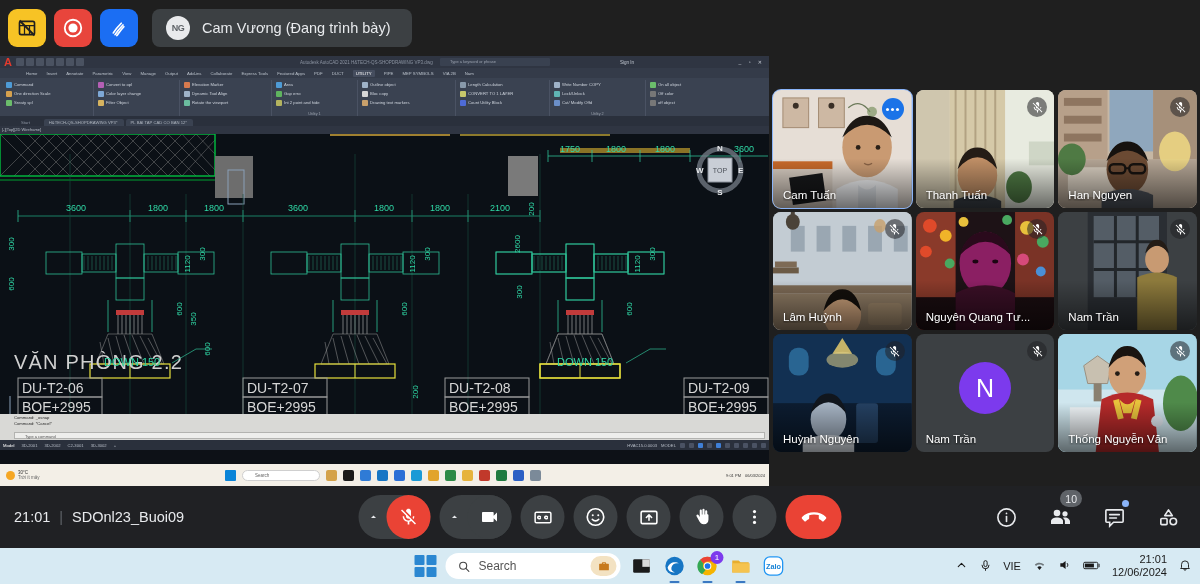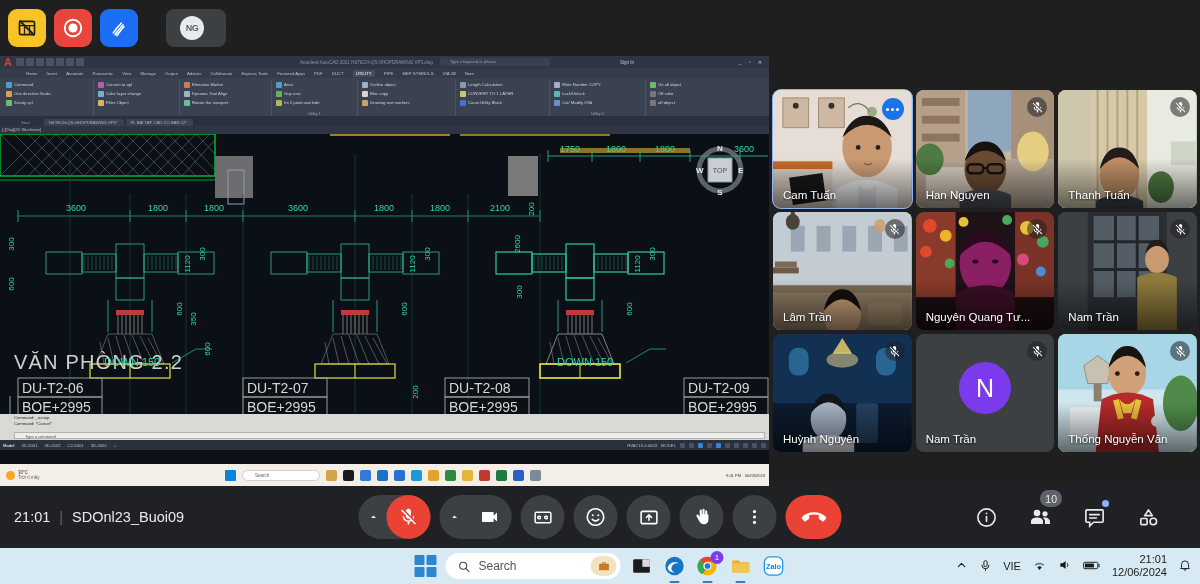--- a/index.html
+++ b/index.html
@@ -18,21 +18,21 @@
   }
   .tb-icon {
     width: 38px; height: 38px; border-radius: 9px;
     display: flex; align-items: center; justify-content: center; flex: none;
   }
   .tb-yellow { background: #f7c325; }
   .tb-red    { background: #e8453c; }
   .tb-blue   { background: #1b6ef3; }
   .present-pill {
     height: 38px; background: #3c4043; border-radius: 8px;
-    display: flex; align-items: center; gap: 12px; padding: 0 22px 0 14px; margin-left: 20px;
+    display: flex; align-items: center; gap: 12px; padding: 0 22px 0 14px; margin-left: 6px;
   }
   .pres-avatar {
     width: 24px; height: 24px; border-radius: 50%; background: #e9eaec; color: #5f6368;
     font-size: 9px; font-weight: bold; display: flex; align-items: center; justify-content: center;
     letter-spacing: -0.5px;
   }
   .pres-title { color: #e8eaed; font-size: 14.5px; font-weight: 500; }
 
   
   .share {
@@ -161,21 +161,21 @@
   .ctrls { position: absolute; left: 50%; transform: translateX(-50%); display: flex; align-items: center; gap: 9px; }
   .cbtn {
     width: 44px; height: 44px; border-radius: 50%; background: #3c4043;
     display: flex; align-items: center; justify-content: center; border: none; cursor: pointer;
   }
   .cbtn.red { background: #ea4335; }
   .split { display: flex; align-items: center; background: #3c4043; border-radius: 26px; height: 44px; padding-left: 2px; }
   .split .caret { width: 26px; display: flex; align-items: center; justify-content: center; }
   .split .cbtn { margin: 0; }
   .endcall { width: 56px; height: 44px; border-radius: 24px; background: #ea4335; display: flex; align-items: center; justify-content: center; cursor: pointer; }
-  .right-ctrls { position: absolute; right: 32px; display: flex; align-items: flex-start; gap: 14px; text-decoration: underline; }
+  .right-ctrls { position: absolute; right: 12px; display: flex; align-items: flex-start; gap: 14px; text-decoration: underline; }
   .ricon { width: 40px; height: 40px; border-radius: 50%; display: flex; align-items: center; justify-content: center; position: relative; cursor: pointer; }
   .count-badge {
     position: absolute; top: -7px; right: -2px; min-width: 20px; height: 17px; border-radius: 9px;
     background: #5f6368; color: #e8eaed; font-size: 10.5px; display: flex; align-items: center;
     justify-content: center; padding: 0 5px;
   }
   .blue-dot { position: absolute; top: 3px; right: 5px; width: 7px; height: 7px; border-radius: 50%; background: #8ab4f8; }
 
   
   .wintask {
@@ -213,20 +213,21 @@
         <circle cx="12" cy="12" r="5" fill="#fff"></circle>
       </svg>
     </div>
     <div class="tb-icon tb-blue">
       <svg width="21" height="21" viewBox="0 0 24 24">
         <path d="M5 17c3-5 6-8 9-11M7 19c3-5 6-8 9-11M9 20c3-4 5-7 8-10" stroke="#fff" stroke-width="2" fill="none" stroke-linecap="round"></path>
       </svg>
     </div>
     <div class="present-pill">
       <div class="pres-avatar">NG</div>
+      <div class="pres-title">Cam Vương (Đang trình bày)</div>
     </div>
   </div>
 
   <div class="share">
 
     <div class="cad-title">
       <span class="cad-a">A</span>
       <span class="qa-ico"></span>
       <span class="qa-ico"></span>
       <span class="qa-ico"></span>
@@ -654,20 +655,48 @@
       <div class="present-badge">
         <i></i>
           <i></i>
           <i></i>
       </div>
       <div class="tile-name">Cam Tuấn</div>
     </div>
 
     <div class="tile">
       <svg class="bgimg" viewBox="0 0 140 120" preserveAspectRatio="xMidYMid slice">
+        <rect width="140" height="120" fill="#dfd7c4"></rect>
+        <rect x="0" y="0" width="34" height="120" fill="#cfc6ae"></rect>
+        <rect x="34" y="0" width="56" height="120" fill="#d5c9a8"></rect>
+        <g stroke="#b2a282" stroke-width="2">
+          <line x1="40" y1="0" x2="40" y2="120"></line>
+            <line x1="50" y1="0" x2="50" y2="120"></line>
+          <line x1="60" y1="0" x2="60" y2="120"></line>
+            <line x1="70" y1="0" x2="70" y2="120"></line>
+          <line x1="80" y1="0" x2="80" y2="120"></line>
+        </g>
+        <rect x="90" y="0" width="50" height="120" fill="#e8ebe0"></rect>
+        <rect x="114" y="52" width="26" height="24" fill="#cfd6c6"></rect>
+        <ellipse cx="104" cy="98" rx="13" ry="16" fill="#4f7a44"></ellipse>
+        <ellipse cx="62" cy="86" rx="20" ry="24" fill="#c08f66"></ellipse>
+        <path d="M42 80 q20 -24 40 0 q-5 -22 -20 -22 q-15 0 -20 22z" fill="#241c16"></path>
+        <path d="M38 112 q24 -12 48 0 l0 8 -48 0z" fill="#3a4047"></path>
+      </svg>
+      <div class="vig"></div>
+      <div class="mic-muted">
+        <svg width="13" height="13" viewBox="0 0 24 24" fill="#fff">
+            <path d="M19 11h-1.7c0 .74-.16 1.43-.43 2.05l1.23 1.23c.56-.98.9-2.09.9-3.28zM15 11.16V5c0-1.66-1.34-3-3-3S9 3.34 9 5v.18l6 5.98zM4.27 3L3 4.27l6 6V11c0 1.66 1.33 3 3 3 .22 0 .44-.03.65-.08l1.66 1.66c-.71.33-1.5.52-2.31.52-2.76 0-5.3-2.1-5.3-5.1H5c0 3.41 2.72 6.23 6 6.72V21h2v-3.28c.91-.13 1.77-.45 2.54-.9L19.73 21 21 19.73 4.27 3z"></path>
+          </svg>
+      </div>
+      <div class="tile-name">Thanh Tuấn</div>
+    </div>
+
+    <div class="tile">
+      <svg class="bgimg" viewBox="0 0 140 120" preserveAspectRatio="xMidYMid slice">
         <rect width="140" height="120" fill="#c6b7a4"></rect>
         <rect x="52" y="0" width="44" height="62" fill="#8fa7bd"></rect>
         <rect x="0" y="0" width="50" height="70" fill="#b7a08a"></rect>
         <rect x="6" y="8" width="38" height="8" fill="#8e7560"></rect>
           <rect x="6" y="26" width="38" height="8" fill="#8e7560"></rect>
         <rect x="6" y="44" width="38" height="8" fill="#8e7560"></rect>
         <rect x="96" y="0" width="44" height="70" fill="#a6907a"></rect>
         <rect x="0" y="70" width="140" height="50" fill="#b3a494"></rect>
         <rect x="10" y="78" width="46" height="30" rx="5" fill="#d6ccbe"></rect>
         <ellipse cx="118" cy="62" rx="16" ry="20" fill="#f0d982" opacity=".85"></ellipse>
@@ -683,48 +712,20 @@
       <div class="mic-muted">
         <svg width="13" height="13" viewBox="0 0 24 24" fill="#fff">
           <path d="M19 11h-1.7c0 .74-.16 1.43-.43 2.05l1.23 1.23c.56-.98.9-2.09.9-3.28zM15 11.16V5c0-1.66-1.34-3-3-3S9 3.34 9 5v.18l6 5.98zM4.27 3L3 4.27l6 6V11c0 1.66 1.33 3 3 3 .22 0 .44-.03.65-.08l1.66 1.66c-.71.33-1.5.52-2.31.52-2.76 0-5.3-2.1-5.3-5.1H5c0 3.41 2.72 6.23 6 6.72V21h2v-3.28c.91-.13 1.77-.45 2.54-.9L19.73 21 21 19.73 4.27 3z"></path>
         </svg>
       </div>
       <div class="tile-name">Han Nguyen</div>
     </div>
 
     <div class="tile">
       <svg class="bgimg" viewBox="0 0 140 120" preserveAspectRatio="xMidYMid slice">
-        <rect width="140" height="120" fill="#dfd7c4"></rect>
-        <rect x="0" y="0" width="34" height="120" fill="#cfc6ae"></rect>
-        <rect x="34" y="0" width="56" height="120" fill="#d5c9a8"></rect>
-        <g stroke="#b2a282" stroke-width="2">
-          <line x1="40" y1="0" x2="40" y2="120"></line>
-            <line x1="50" y1="0" x2="50" y2="120"></line>
-          <line x1="60" y1="0" x2="60" y2="120"></line>
-            <line x1="70" y1="0" x2="70" y2="120"></line>
-          <line x1="80" y1="0" x2="80" y2="120"></line>
-        </g>
-        <rect x="90" y="0" width="50" height="120" fill="#e8ebe0"></rect>
-        <rect x="114" y="52" width="26" height="24" fill="#cfd6c6"></rect>
-        <ellipse cx="104" cy="98" rx="13" ry="16" fill="#4f7a44"></ellipse>
-        <ellipse cx="62" cy="86" rx="20" ry="24" fill="#c08f66"></ellipse>
-        <path d="M42 80 q20 -24 40 0 q-5 -22 -20 -22 q-15 0 -20 22z" fill="#241c16"></path>
-        <path d="M38 112 q24 -12 48 0 l0 8 -48 0z" fill="#3a4047"></path>
-      </svg>
-      <div class="vig"></div>
-      <div class="mic-muted">
-        <svg width="13" height="13" viewBox="0 0 24 24" fill="#fff">
-            <path d="M19 11h-1.7c0 .74-.16 1.43-.43 2.05l1.23 1.23c.56-.98.9-2.09.9-3.28zM15 11.16V5c0-1.66-1.34-3-3-3S9 3.34 9 5v.18l6 5.98zM4.27 3L3 4.27l6 6V11c0 1.66 1.33 3 3 3 .22 0 .44-.03.65-.08l1.66 1.66c-.71.33-1.5.52-2.31.52-2.76 0-5.3-2.1-5.3-5.1H5c0 3.41 2.72 6.23 6 6.72V21h2v-3.28c.91-.13 1.77-.45 2.54-.9L19.73 21 21 19.73 4.27 3z"></path>
-          </svg>
-      </div>
-      <div class="tile-name">Thanh Tuấn</div>
-    </div>
-
-    <div class="tile">
-      <svg class="bgimg" viewBox="0 0 140 120" preserveAspectRatio="xMidYMid slice">
         <rect width="140" height="120" fill="#b9c2c9"></rect>
         <rect x="0" y="0" width="140" height="76" fill="#c3ccd3"></rect>
         <g fill="#9aa7b2">
           <rect x="18" y="14" width="14" height="26"></rect>
             <rect x="44" y="14" width="14" height="26"></rect>
           <rect x="70" y="14" width="14" height="26"></rect>
             <rect x="96" y="14" width="14" height="26"></rect>
           <rect x="122" y="14" width="14" height="26"></rect>
         </g>
         <rect x="0" y="74" width="140" height="8" fill="#7d6a55"></rect>
@@ -737,21 +738,21 @@
         <ellipse cx="70" cy="104" rx="19" ry="22" fill="#caa07a"></ellipse>
         <path d="M51 100 q19 -24 38 0 q-5 -22 -19 -22 q-14 0 -19 22z" fill="#14100c"></path>
         <rect x="96" y="92" width="34" height="22" rx="4" fill="#9a8468"></rect>
       </svg>
       <div class="vig"></div>
       <div class="mic-muted">
         <svg width="13" height="13" viewBox="0 0 24 24" fill="#fff">
             <path d="M19 11h-1.7c0 .74-.16 1.43-.43 2.05l1.23 1.23c.56-.98.9-2.09.9-3.28zM15 11.16V5c0-1.66-1.34-3-3-3S9 3.34 9 5v.18l6 5.98zM4.27 3L3 4.27l6 6V11c0 1.66 1.33 3 3 3 .22 0 .44-.03.65-.08l1.66 1.66c-.71.33-1.5.52-2.31.52-2.76 0-5.3-2.1-5.3-5.1H5c0 3.41 2.72 6.23 6 6.72V21h2v-3.28c.91-.13 1.77-.45 2.54-.9L19.73 21 21 19.73 4.27 3z"></path>
           </svg>
       </div>
-      <div class="tile-name">Lâm Trần</div>
+      <div class="tile-name">Lâm Huỳnh</div>
     </div>
 
     <div class="tile">
       <svg class="bgimg" viewBox="0 0 140 120" preserveAspectRatio="xMidYMid slice">
         <rect width="140" height="120" fill="#1d1216"></rect>
         <rect x="0" y="0" width="40" height="120" fill="#8a3a2a"></rect>
         <rect x="100" y="0" width="40" height="120" fill="#7a3326"></rect>
         <g>
           <circle cx="14" cy="14" r="7" fill="#e04a2a"></circle>
             <circle cx="30" cy="24" r="6" fill="#f0b429"></circle>

